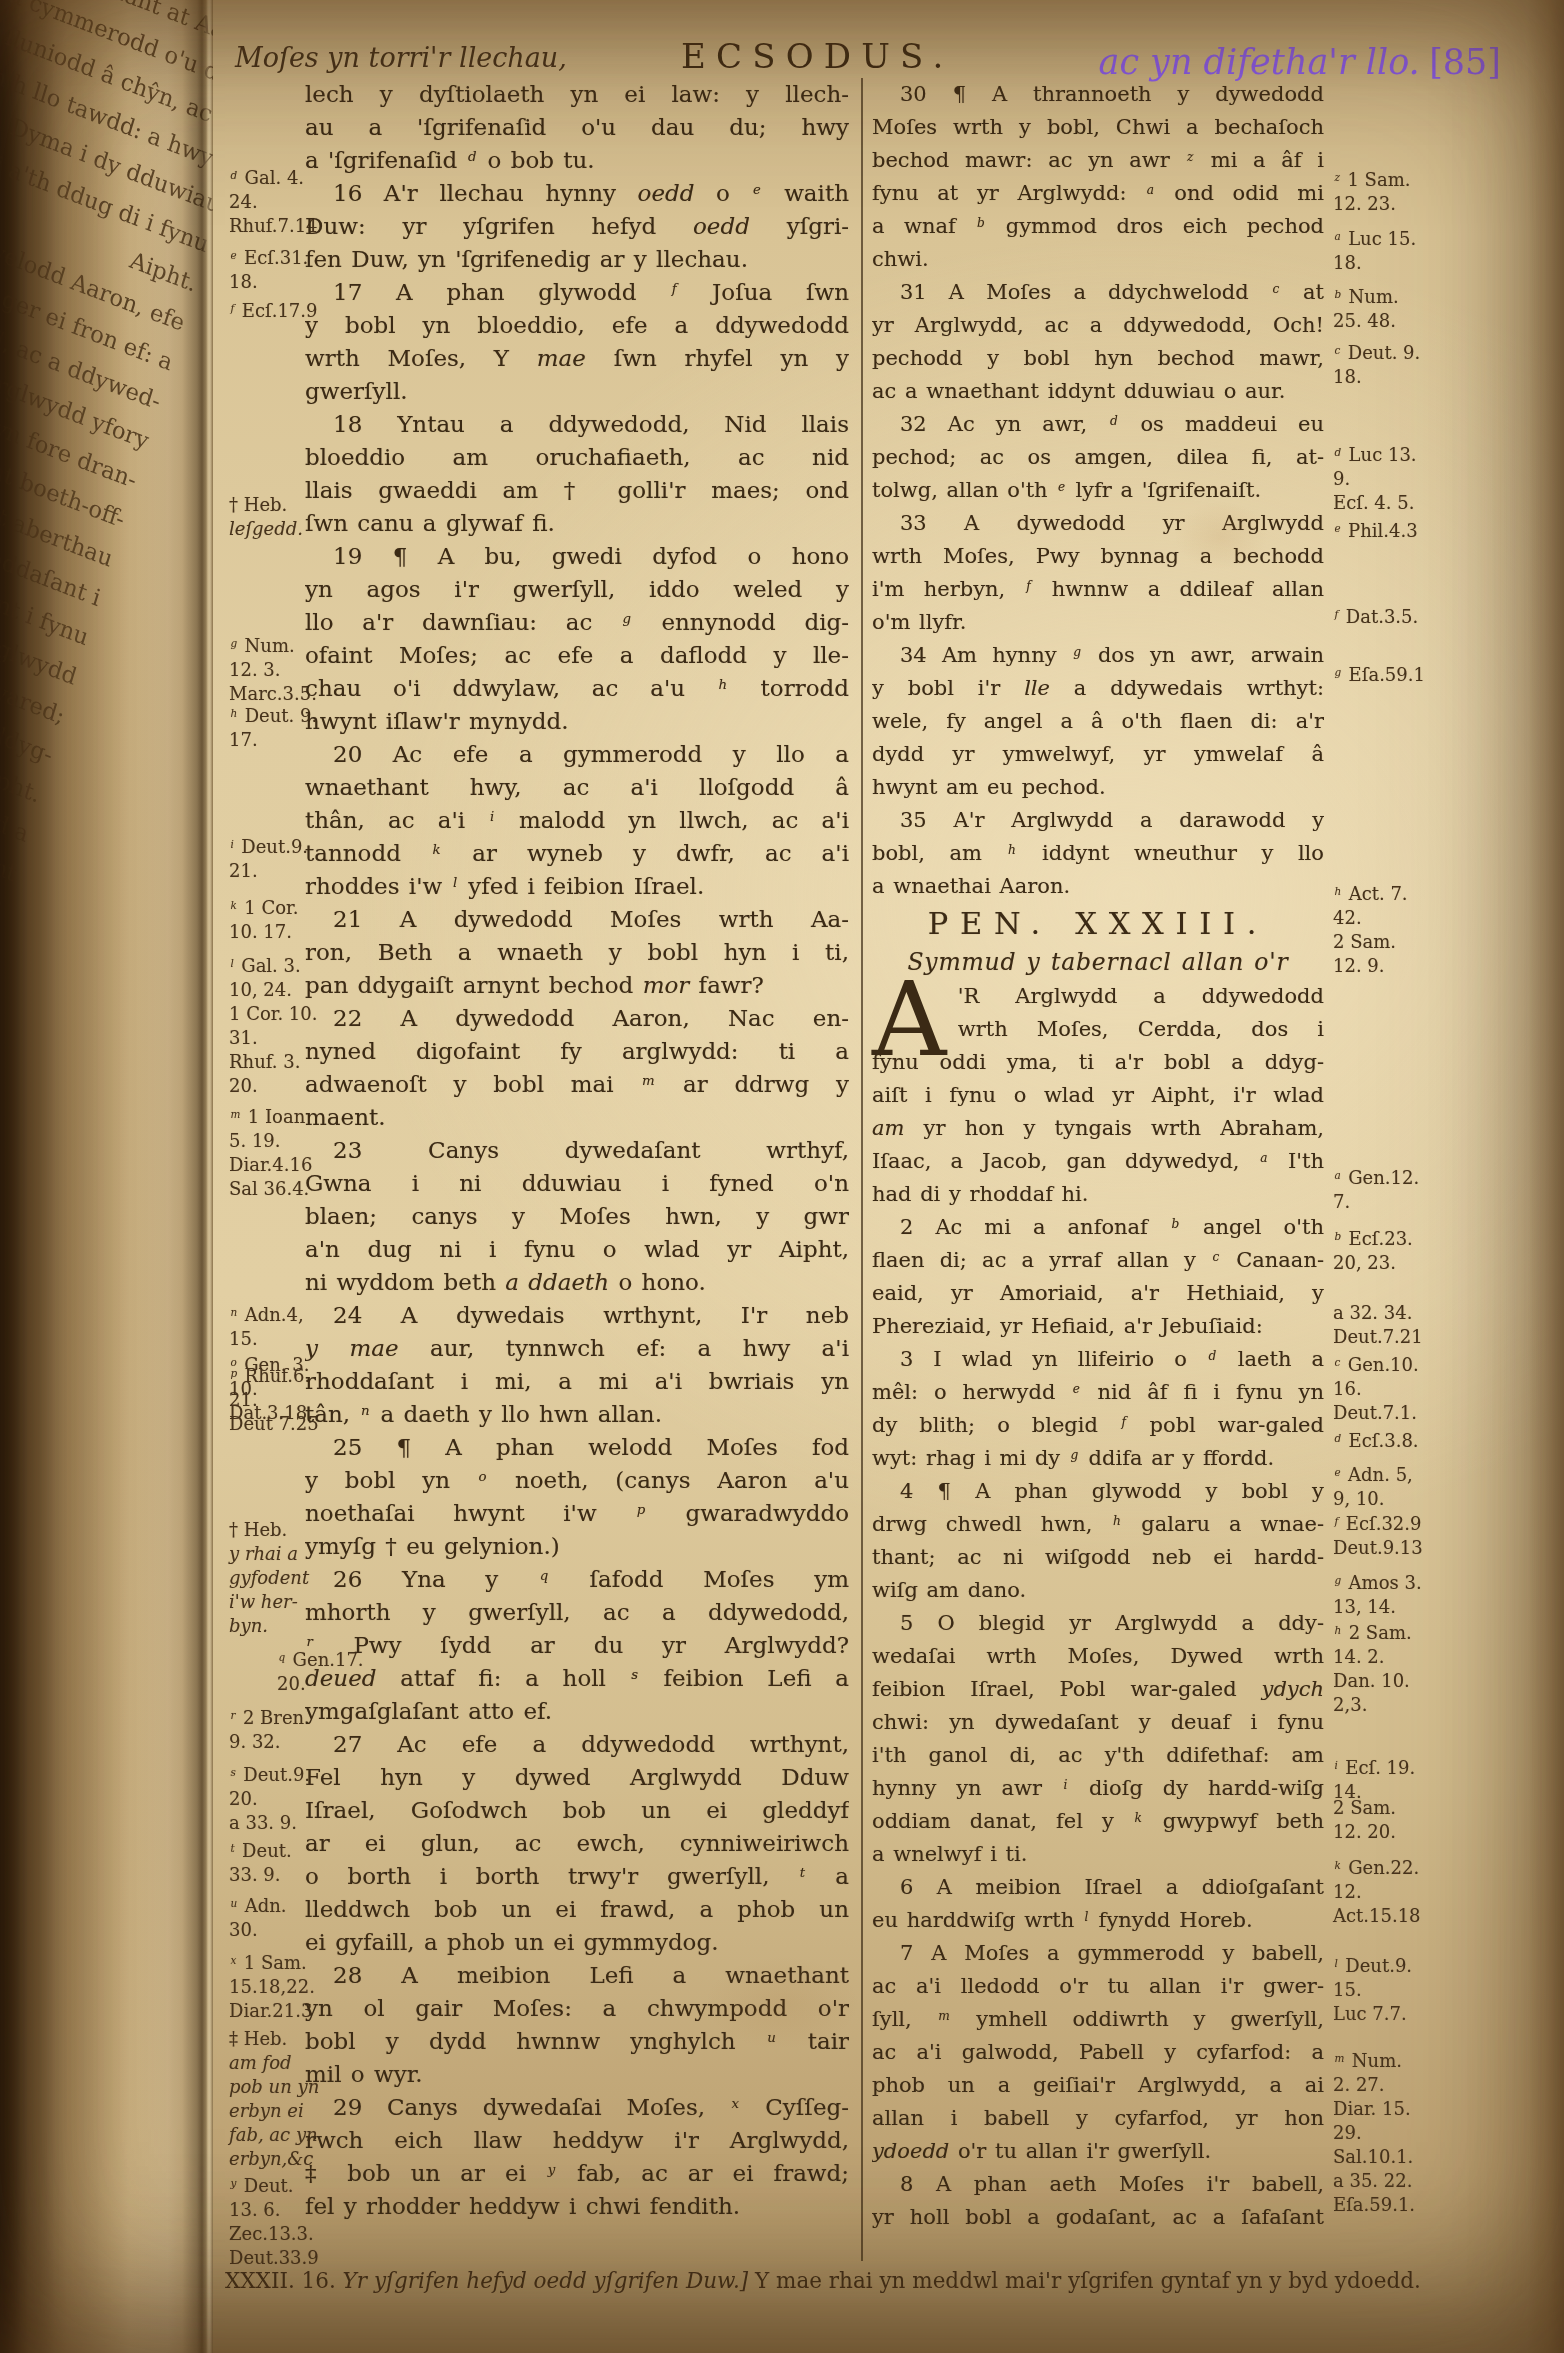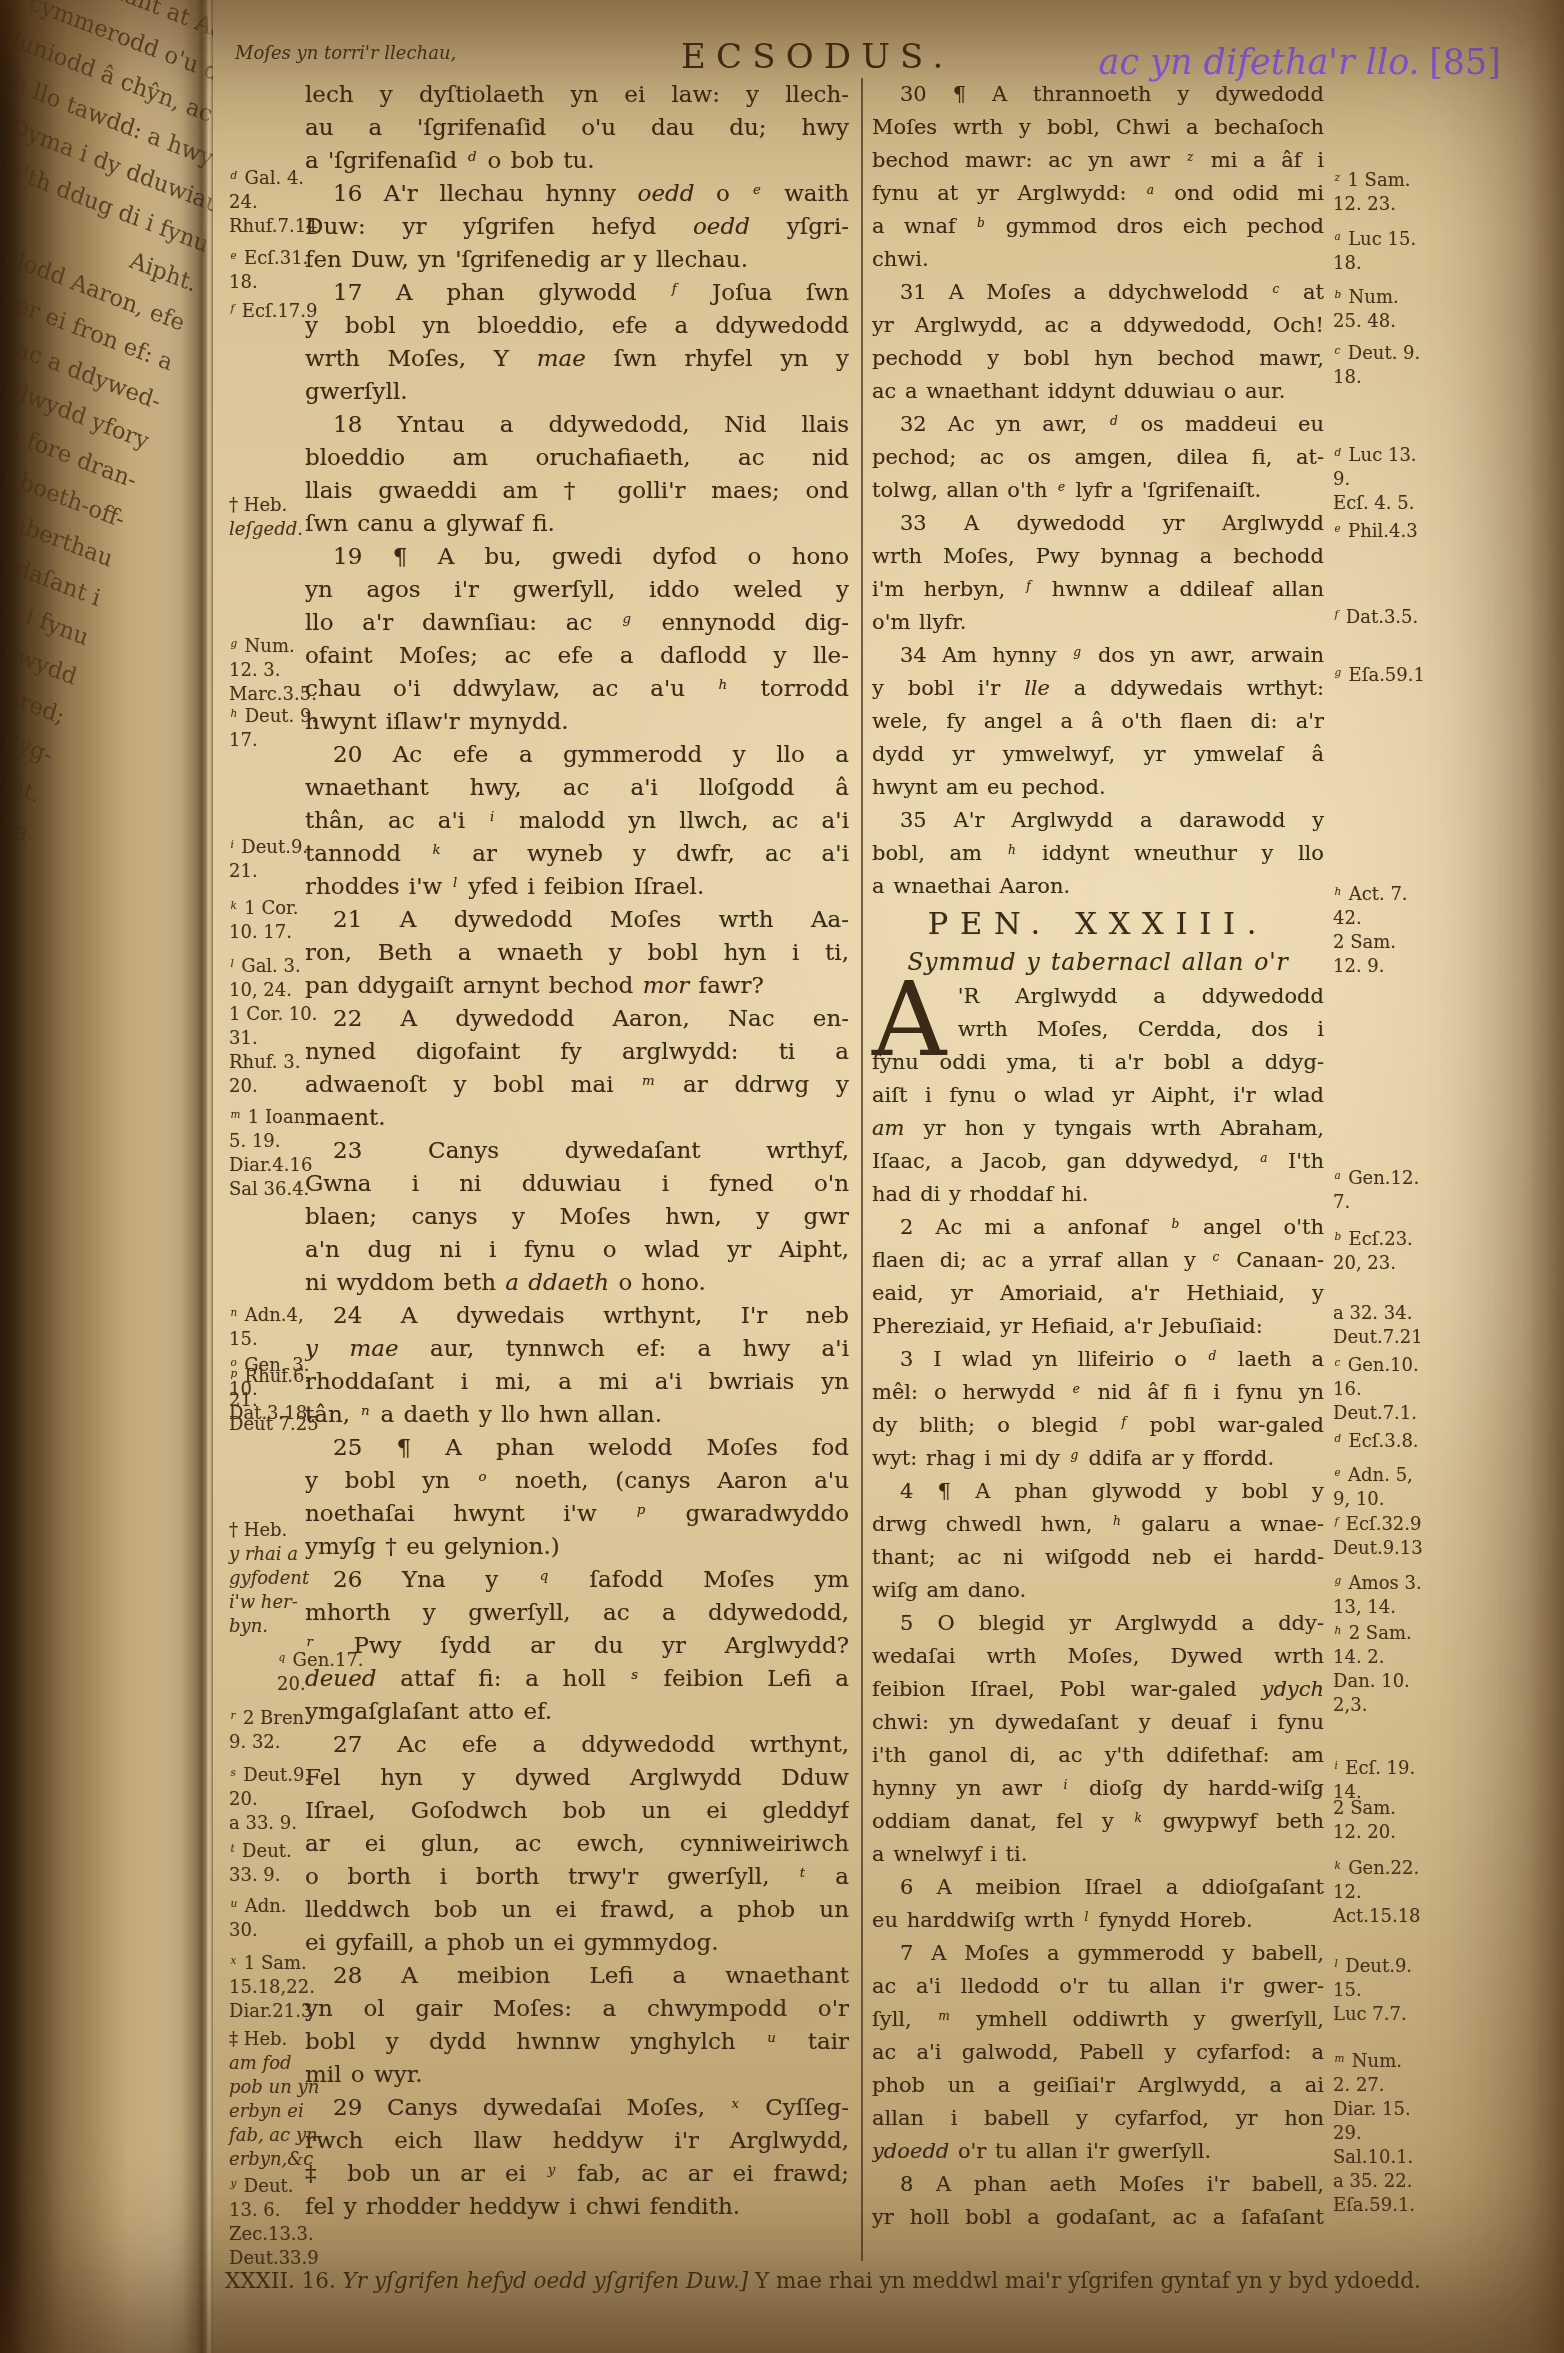--- a/index.html
+++ b/index.html
@@ -13,21 +13,21 @@
   }
   .page{position:absolute;inset:0;}
   
   .spine{position:absolute;left:0;top:0;width:213px;height:2354px;overflow:hidden;
     background:linear-gradient(to right,#160e07 0px,#2e2010 7.8px,#6d5634 20.3px,#a68a5c 55px,#c3a877 110px,#d9c295 168px,#cdb484 197px,#8a7146 206px,#e3d0a4 210px,#b69c6c 213px);}
   .spine-inner{position:absolute;left:-141px;top:-94px;width:438px;transform:rotate(21deg) skewX(4deg);transform-origin:94px 0;}
   .frag{height:41px;line-height:41px;font-size:23px;color:#503a1f;text-align:right;white-space:nowrap;opacity:.92;}
   .spine::after{content:"";position:absolute;inset:0;pointer-events:none;
     background:linear-gradient(to right, rgba(18,11,5,.95) 0px, rgba(38,25,12,.8) 9.4px, rgba(80,58,32,.5) 28px, rgba(130,100,62,.22) 67px, rgba(190,160,110,0) 129px, rgba(110,82,46,.22) 182px, rgba(45,30,14,.5) 202px, rgba(240,222,180,.35) 208px, rgba(60,40,18,.35) 213px);}
   
-  .hdr-left{position:absolute;left:235px;top:42px;font-style:italic;font-size:18px;color:#43301a;}
+  .hdr-left{position:absolute;left:235px;top:42px;font-style:italic;font-size:27px;color:#43301a;}
   .hdr-center{position:absolute;left:681px;top:36px;font-size:34px;letter-spacing:10.2px;color:#3b2a15;}
   .hdr-right{position:absolute;right:64px;top:42px;font-style:italic;font-size:35px;color:#8b5cf6;}
   .hdr-right .pgnum{font-style:normal;margin-left:9.4px;}
   
   .body-wrap{position:absolute;left:0;top:78px;width:1565px;height:2191px;}
   .col-text{position:absolute;top:0;}
   #col-left-text{left:305px;width:544px;font-size:23px;}
   #col-right-text{left:872px;width:452px;font-size:21px;}
   .line{height:33px;line-height:33px;text-align:justify;text-align-last:justify;overflow:hidden;
     word-spacing:2px;white-space:normal;text-shadow:0 0 0.8px rgba(66,46,22,.35);}

